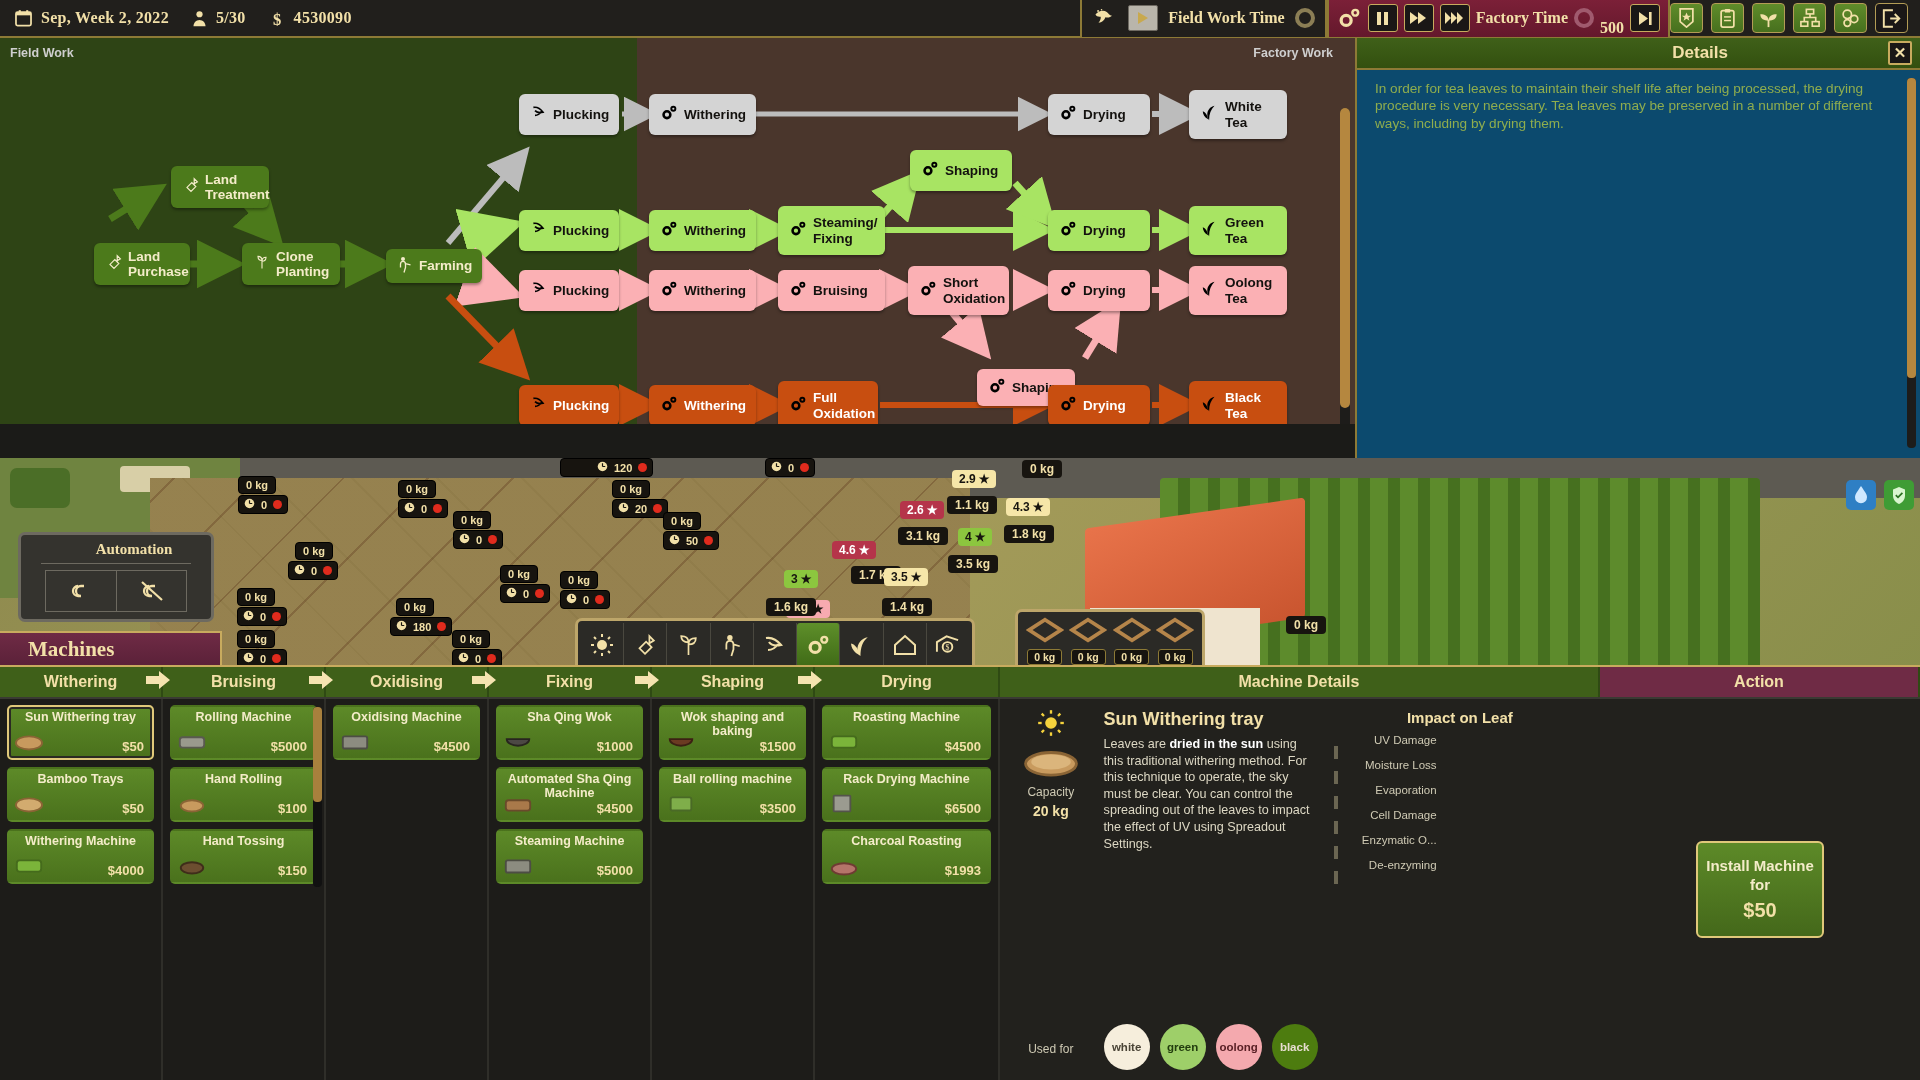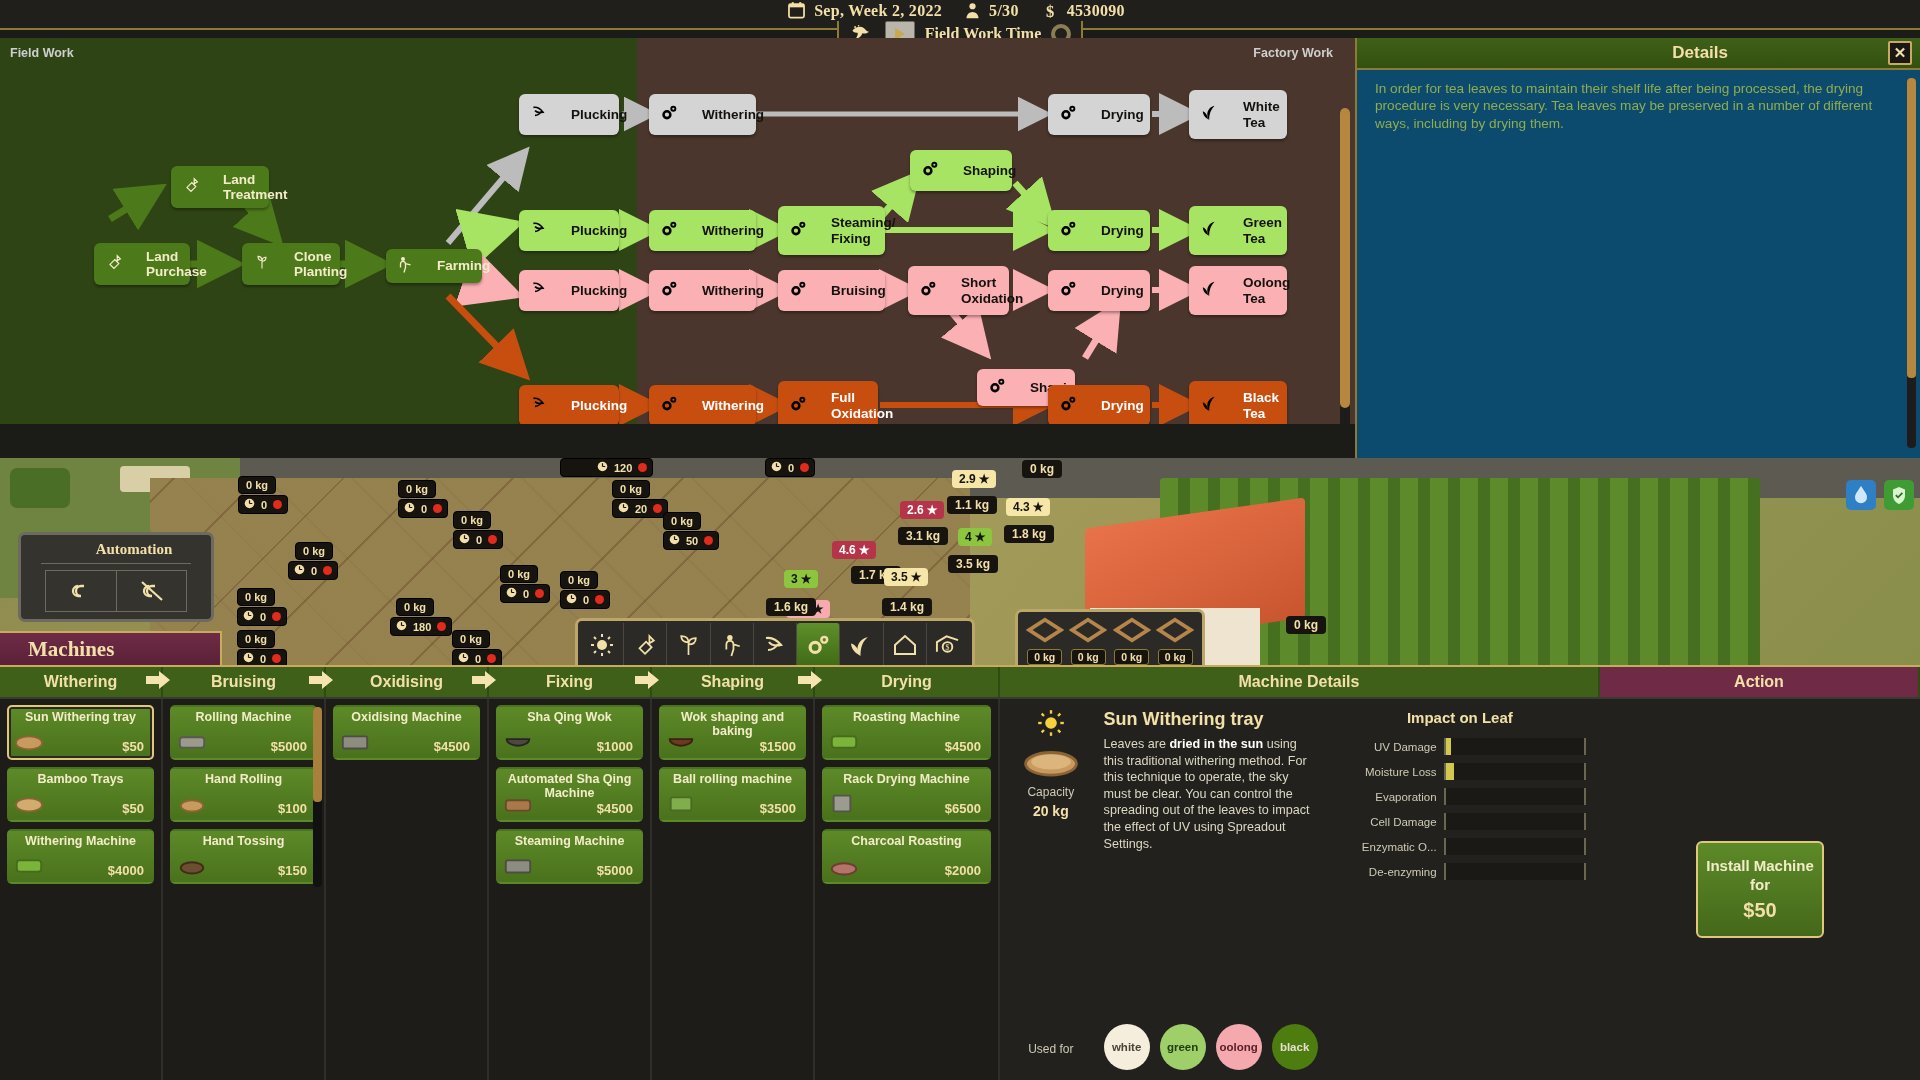--- a/index.html
+++ b/index.html
@@ -5,24 +5,23 @@
   * { box-sizing: border-box; margin: 0; padding: 0; }
   html, body {
     width: 1920px; height: 1080px; overflow: hidden;
     font-family: "Liberation Sans", sans-serif;
     background: #1b1b18;
   }
   .screen { position: relative; width: 1920px; height: 1080px; }
 
   
   .topbar {
-    position: absolute; top: 0; left: 0; width: 1920px; height: 30px;
+    position: absolute; top: 0; left: 0; width: 1920px; height: 38px;
     background: #211f1c; display: flex; align-items: center;
     border-bottom: 2px solid #8d7a36;
-    flex-direction: column;
   }
   .tb-seg { display: flex; align-items: center; height: 38px; }
   .tb-left { padding-left: 14px; gap: 0; }
   .tb-item { display: flex; align-items: center; gap: 8px; padding: 0 22px 0 0; }
   .tb-item .lbl { color: #f2e0a8; font-size: 16px; font-weight: bold;
                   font-family: "Liberation Serif", serif; letter-spacing: .3px; }
   .ico { display: inline-flex; align-items: center; justify-content: center; }
   .ico svg { display: block; }
 
   .timebox {
@@ -67,21 +66,21 @@
     border-bottom: 2px solid #8d7a36; display: flex; align-items: center; justify-content: center;
   }
   .chart-title { color: #f2e0a8; font-weight: bold; font-size: 16px; }
   .chart-body { position: relative; height: 386px; width: 1355px; overflow: hidden; }
   .field-bg { position: absolute; left: 0; top: 0; width: 637px; height: 386px; background: #2e4415; }
   .factory-bg { position: absolute; left: 637px; top: 0; width: 718px; height: 386px; background: #4a362c; }
   .zone-label { position: absolute; color: #cfcfcf; font-size: 12.5px; font-weight: bold; }
 
   .node {
     position: absolute; border-radius: 6px; display: flex; align-items: center;
-    gap: 24px; padding: 0 12px; color: #14120f; font-weight: bold; font-size: 13.5px;
+    gap: 6px; padding: 0 12px; color: #14120f; font-weight: bold; font-size: 13.5px;
     line-height: 1.12; box-shadow: 0 2px 3px rgba(0,0,0,.35);
   }
   .node .nico { flex: 0 0 auto; }
   .node.dark { background:#4c7a1b; color:#f4ecc9; }
   .n-white { background: #d4d4d4; }
   .n-green { background: #a8e463; }
   .n-pink  { background: #fbb0b4; }
   .n-orange{ background: #c84e10; color:#fff; }
 
   
@@ -221,21 +220,21 @@
   .tea { width:46px; height:46px; border-radius:50%; display:flex; align-items:center;
          justify-content:center; font-size:11.5px; font-weight:bold; }
   .tea.white { background:#f6eedc; color:#4a4436; }
   .tea.green { background:#9ecf69; color:#223d0e; }
   .tea.oolong{ background:#f4a9ae; color:#5a2026; }
   .tea.black { background:#4d7c0f; color:#e7ddd0; }
 
   .md-right { width: 360px; }
   .md-right h4 { color:#f2e0a8; font-size:15px; font-weight:bold; text-align:center;
                  margin-bottom:8px; }
-  .imp-row { display:flex; align-items:center; height:25px; }
+  .imp-row { display:flex; align-items:flex-start; height:25px;flex-direction:column; }
   .imp-name { color:#cfcab4; font-size:11.5px; width:110px; text-align:right; padding-right:7px; }
   .imp-track { flex:1; height:17px; background:#1a1915; border-left:2px solid #6b6652;
                border-right:2px solid #6b6652; position:relative; }
   .imp-fill { position:absolute; left:0; top:0; bottom:0; background:#d3c84e; }
   .install-btn {
     width:128px; padding:14px 6px; background: linear-gradient(180deg,#5d8a28,#44681a);
     border:2px solid #e0c87a; border-radius:6px; text-align:center;
   }
   .install-btn .t { color:#f4ecc9; font-size:15px; font-weight:bold; line-height:1.25; }
   .install-btn .p { color:#f2e0a8; font-size:20px; font-weight:bold; margin-top:5px; }
@@ -1202,21 +1201,21 @@
                 <rect x="5" y="3" width="18" height="17" rx="1" fill="#9b9b90" stroke="#54544b" stroke-width="2"></rect>
               </svg></span>
           <span class="mprice">$6500</span>
         </div>
         <div class="mcard">
           <span class="mname">Charcoal Roasting</span>
           <span class="mimg">
             <svg width="30" height="20" viewBox="0 0 32 20">
                 <ellipse cx="16" cy="13" rx="13" ry="6" fill="#b5746a" stroke="#6f3b33" stroke-width="2"></ellipse>
               </svg></span>
-          <span class="mprice">$2000</span>
+          <span class="mprice">$1993</span>
         </div>
       </div>
 
       <div style="width:600px; background:#22211d; display:flex; padding:10px 14px; gap:16px;">
         <div class="md-left">
           <span>
             <svg width="28" height="28" viewBox="0 0 24 24">
                 <circle cx="12" cy="12" r="5" fill="#f5d23d"></circle>
                 <g stroke="#f5d23d" stroke-width="2">
                   <line x1="12" y1="1" x2="12" y2="4"></line>

